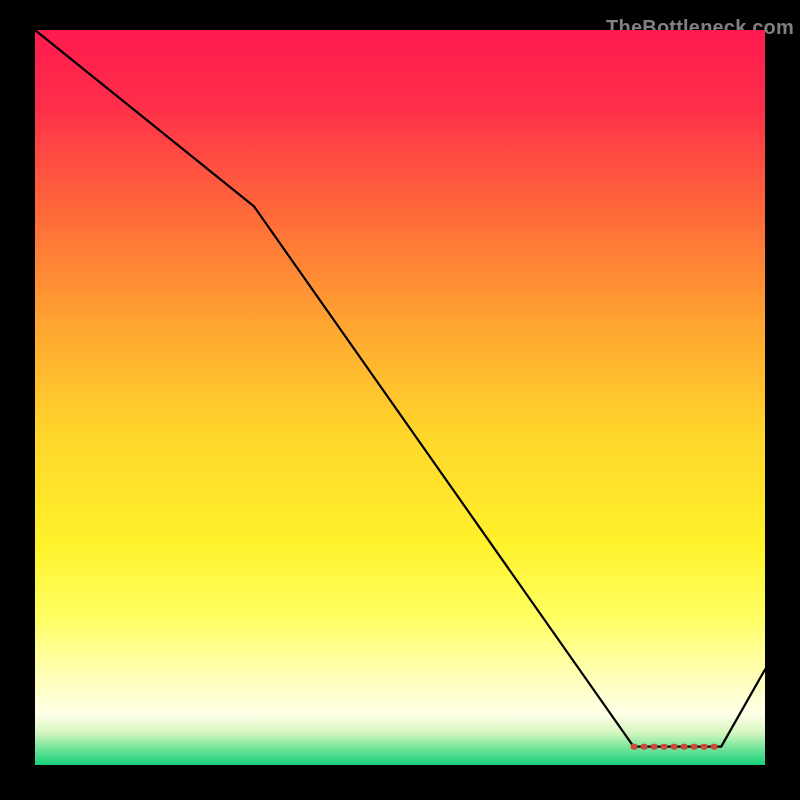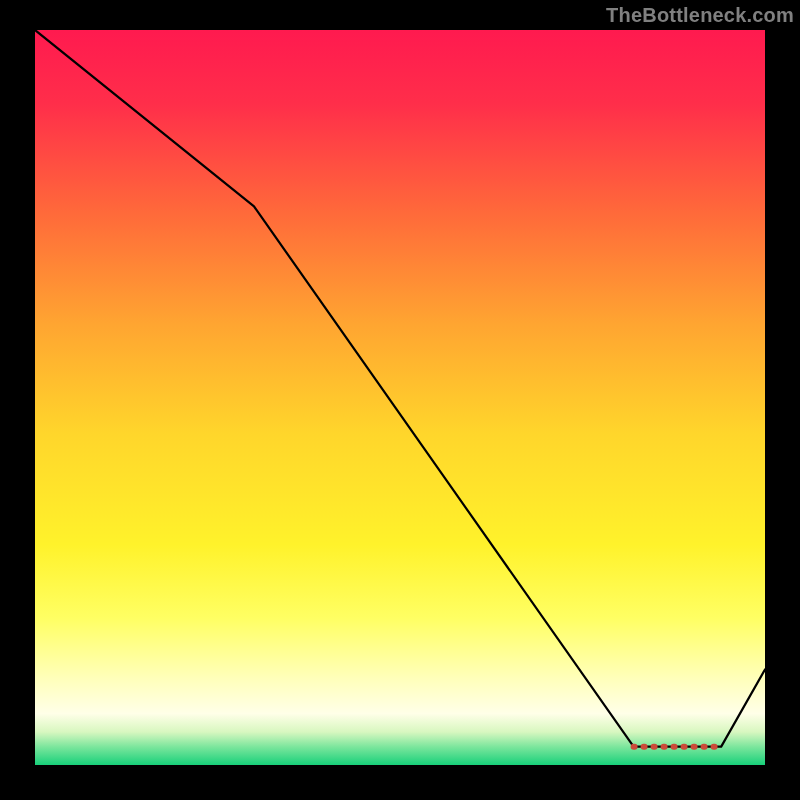--- a/index.html
+++ b/index.html
@@ -12,21 +12,21 @@
     font-family: Arial, Helvetica, sans-serif;
   }
   .frame {
     position: relative;
     width: 800px;
     height: 800px;
     background: #000;
   }
   .attribution {
     position: absolute;
-    top: 4px;
+    top: 16px;
     right: 6px;
     color: #808080;
     font-size: 20px;
     font-weight: 600;
     letter-spacing: 0.2px;
   }
   .plot-area {
     position: absolute;
     left: 35px;
     top: 30px;

